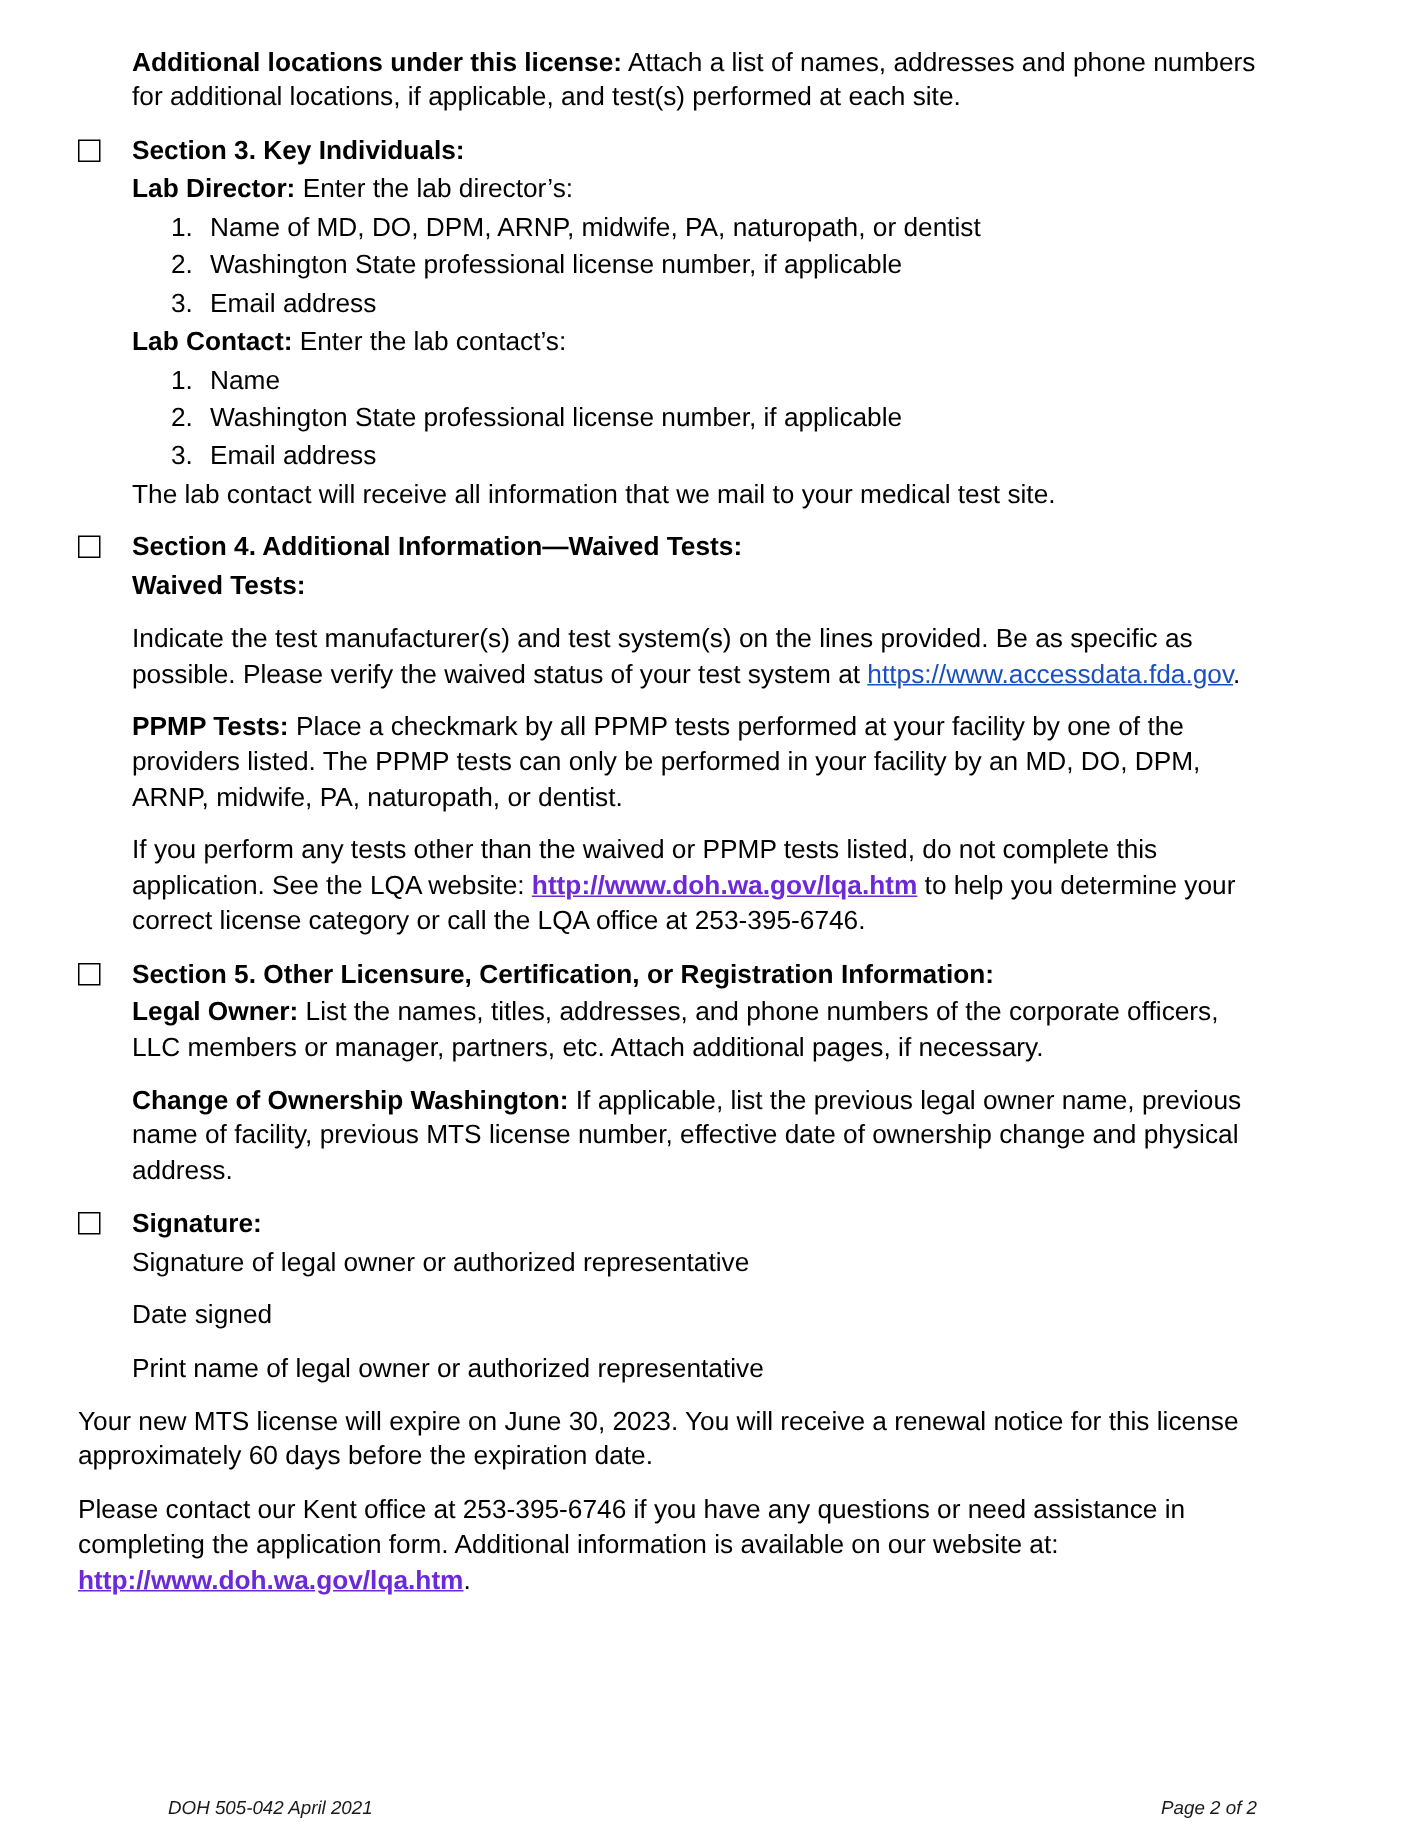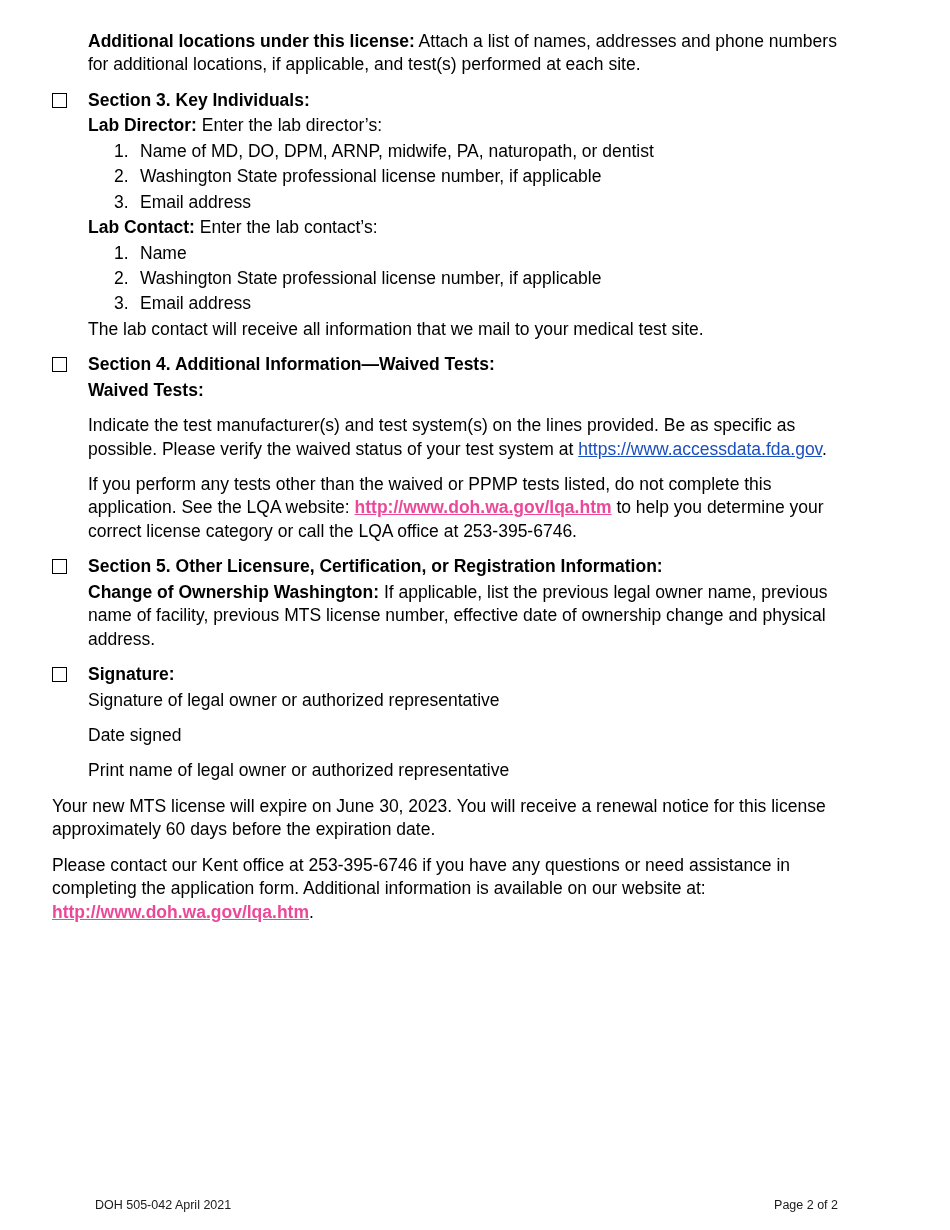--- a/index.html
+++ b/index.html
@@ -66,36 +66,37 @@
   }
   ol.numlist li .num {
     position: absolute;
     left: 0;
     top: 0;
   }
   a.link {
     color: #1a4fbf;
   }
   a.bluebold {
-    color: #ec4899;
+    color: #6d28d9;
     font-weight: bold;
     text-decoration: underline;
   }
   .bottom-block {
     padding-left: 0;
   }
   .footer {
     position: absolute;
-    left: 95px;
+    left: 112px;
     right: 112px;
     bottom: 18px;
     font-size: 12.5px;
     color: #1a1a1a;
     display: flex;
     justify-content: space-between;
+    font-style: italic;
   }
   .footer span { white-space: nowrap; }
 </style>
 </head>
 <body>
 
 <div class="page">
   <div class="content">
 
     <div class="block no-cb">
@@ -118,26 +119,28 @@
         <li><span class="num">3.</span><span>Email address</span></li>
       </ol>
       <p>The lab contact will receive all information that we mail to your medical test site.</p>
     </div>
 
     <div class="block">
       <span class="cb"></span>
       <p class="tight"><b>Section 4. Additional Information—Waived Tests:</b></p>
       <p><b>Waived Tests:</b></p>
       <p><span>Indicate the test manufacturer(s) and test system(s) on the lines provided.  Be as specific as possible.  Please verify the waived status of your test system at </span><a class="link" href="#">https://www.accessdata.fda.gov</a><span>.</span></p>
+      <p><b>PPMP Tests:</b><span>  Place a checkmark by all PPMP tests performed at your facility by one of the providers listed. The PPMP tests can only be performed in your facility by an MD, DO, DPM, ARNP, midwife, PA, naturopath, or dentist.</span></p>
       <p><span>If you perform any tests other than the waived or PPMP tests listed, do not complete this application. See the LQA website: </span><a class="bluebold" href="#">http://www.doh.wa.gov/lqa.htm</a><span> to help you determine your correct license category or call the LQA office at 253-395-6746.</span></p>
     </div>
 
     <div class="block">
       <span class="cb"></span>
       <p class="tight"><b>Section 5. Other Licensure, Certification, or Registration Information:</b></p>
+      <p><b>Legal Owner:</b><span>  List the names, titles, addresses, and phone numbers of the corporate officers, LLC members or manager, partners, etc.  Attach additional pages, if necessary.</span></p>
       <p><b>Change of Ownership Washington:</b><span> If applicable, list the previous legal owner name, previous name of facility, previous MTS license number, effective date of ownership change and physical address.</span></p>
     </div>
 
     <div class="block">
       <span class="cb"></span>
       <p class="tight"><b>Signature:</b></p>
       <p>Signature of legal owner or authorized representative</p>
       <p>Date signed</p>
       <p>Print name of legal owner or authorized representative</p>
     </div>

